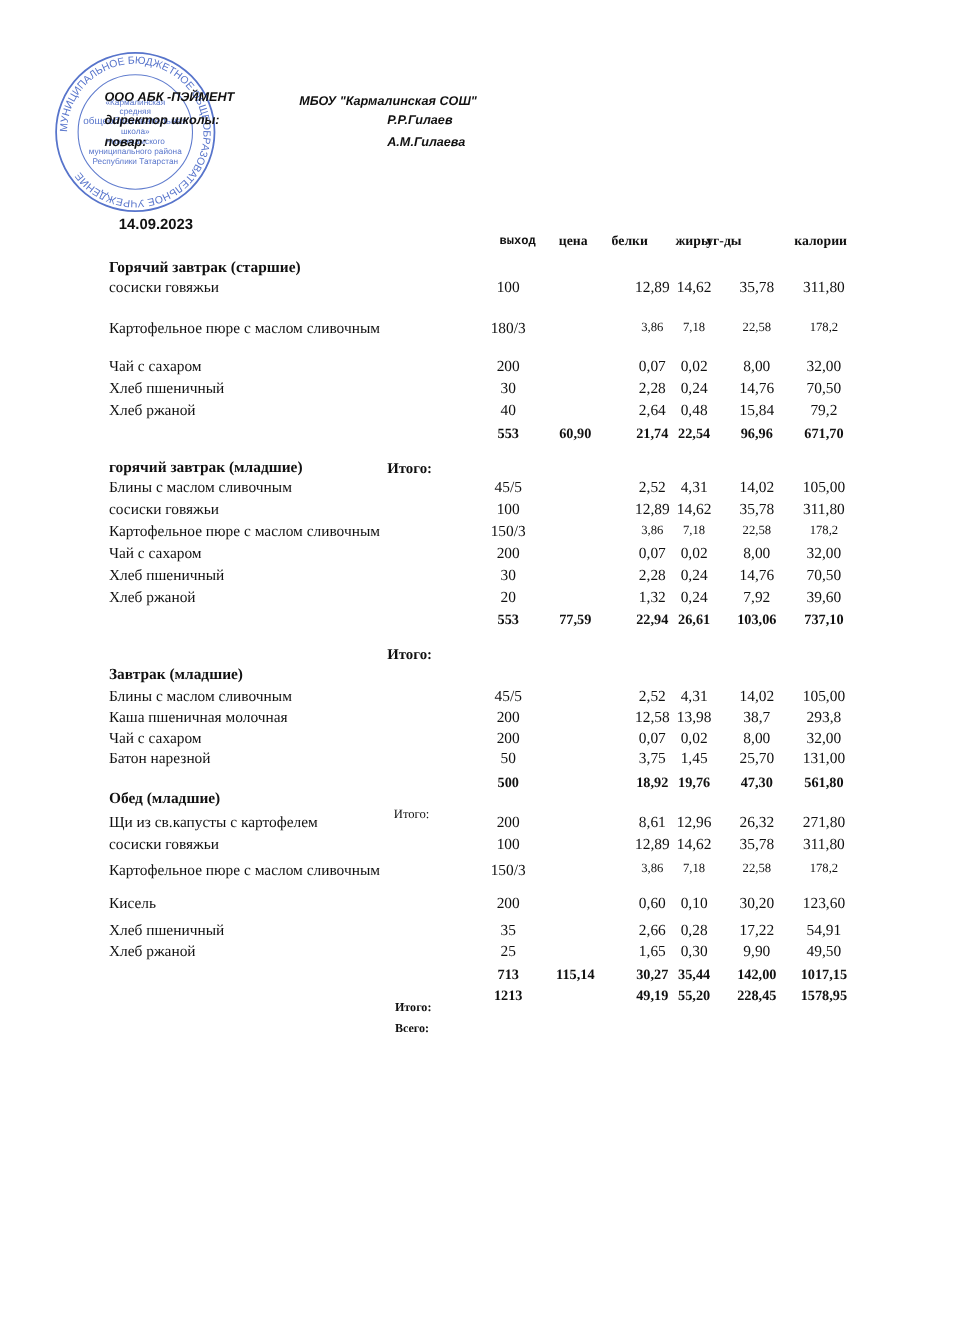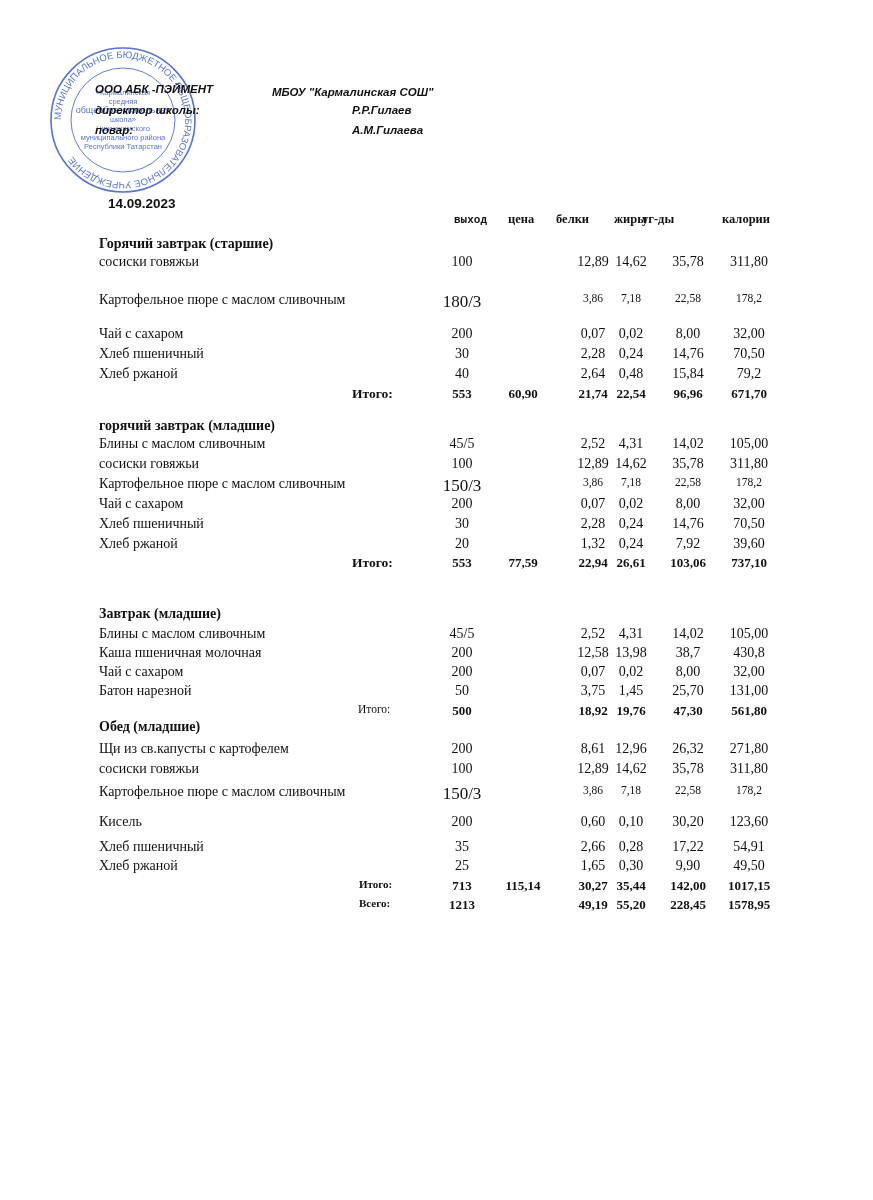--- a/index.html
+++ b/index.html
@@ -14,29 +14,29 @@
     .date { position: absolute; left: 108px; top: 196px; font-family: "Liberation Sans", sans-serif; font-weight: bold; font-size: 13.5px; }
 
     .colhead { position: absolute; top: 212px; font-family: "Liberation Serif", serif; font-weight: bold; font-size: 12.5px; white-space: nowrap; }
     .colhead.sans { font-family: Liberation Mono, monospace; font-size: 11px; top: 214px; margin-left: 11px; }
 
     .section { position: absolute; left: 99px; font-family: "Liberation Serif", serif; font-weight: bold; font-size: 14px; white-space: nowrap; }
     .row { position: absolute; left: 0; width: 873px; height: 18px; font-family: "Liberation Serif", serif; font-size: 14px; }
     .row .name { position: absolute; left: 99px; white-space: nowrap; }
     .row .c { position: absolute; text-align: center; white-space: nowrap; }
     .row.small .c { font-size: 11.5px; }
-    .row.small .c.out { font-size: 17px; }
+    .row.small .c.out { font-size: 14px; }
     .c.out { left: 440px; width: 44px; }
     .c.price { left: 498px; width: 50px; }
     .c.prot { left: 567px; width: 52px; }
     .c.fat { left: 606px; width: 50px; }
     .c.carb { left: 660px; width: 56px; }
     .c.kcal { left: 718px; width: 62px; }
     .row.total { font-weight: bold; font-size: 13px; }
-    .row.total .label { position: absolute; left: 352px; white-space: nowrap; font-size: 13.5px; }
+    .row.total .label { position: absolute; left: 352px; white-space: nowrap; font-size: 13.5px; margin-top: 32px; }
     .row.total.light .label { font-weight: normal; font-size: 11.5px; left: 358px; }
     .row.total.light2 .label { font-weight: bold; font-size: 11px; left: 359px; }
   </style>
 </head>
 <body>
 
 <div class="page">
 
   <div class="stamp">
     <svg viewBox="0 0 150 150">
@@ -205,21 +205,21 @@
         <span class="c carb">14,02</span>
         <span class="c kcal">105,00</span>
       </div>
       <div class="row" style="top: 645px;">
         <span class="name">Каша пшеничная  молочная</span>
         <span class="c out">200</span>
         <span class="c price"></span>
         <span class="c prot">12,58</span>
         <span class="c fat">13,98</span>
         <span class="c carb">38,7</span>
-        <span class="c kcal">430,8</span>
+        <span class="c kcal">293,8</span>
       </div>
       <div class="row" style="top: 664px;">
         <span class="name">Чай с сахаром</span>
         <span class="c out">200</span>
         <span class="c price"></span>
         <span class="c prot">0,07</span>
         <span class="c fat">0,02</span>
         <span class="c carb">8,00</span>
         <span class="c kcal">32,00</span>
       </div>

